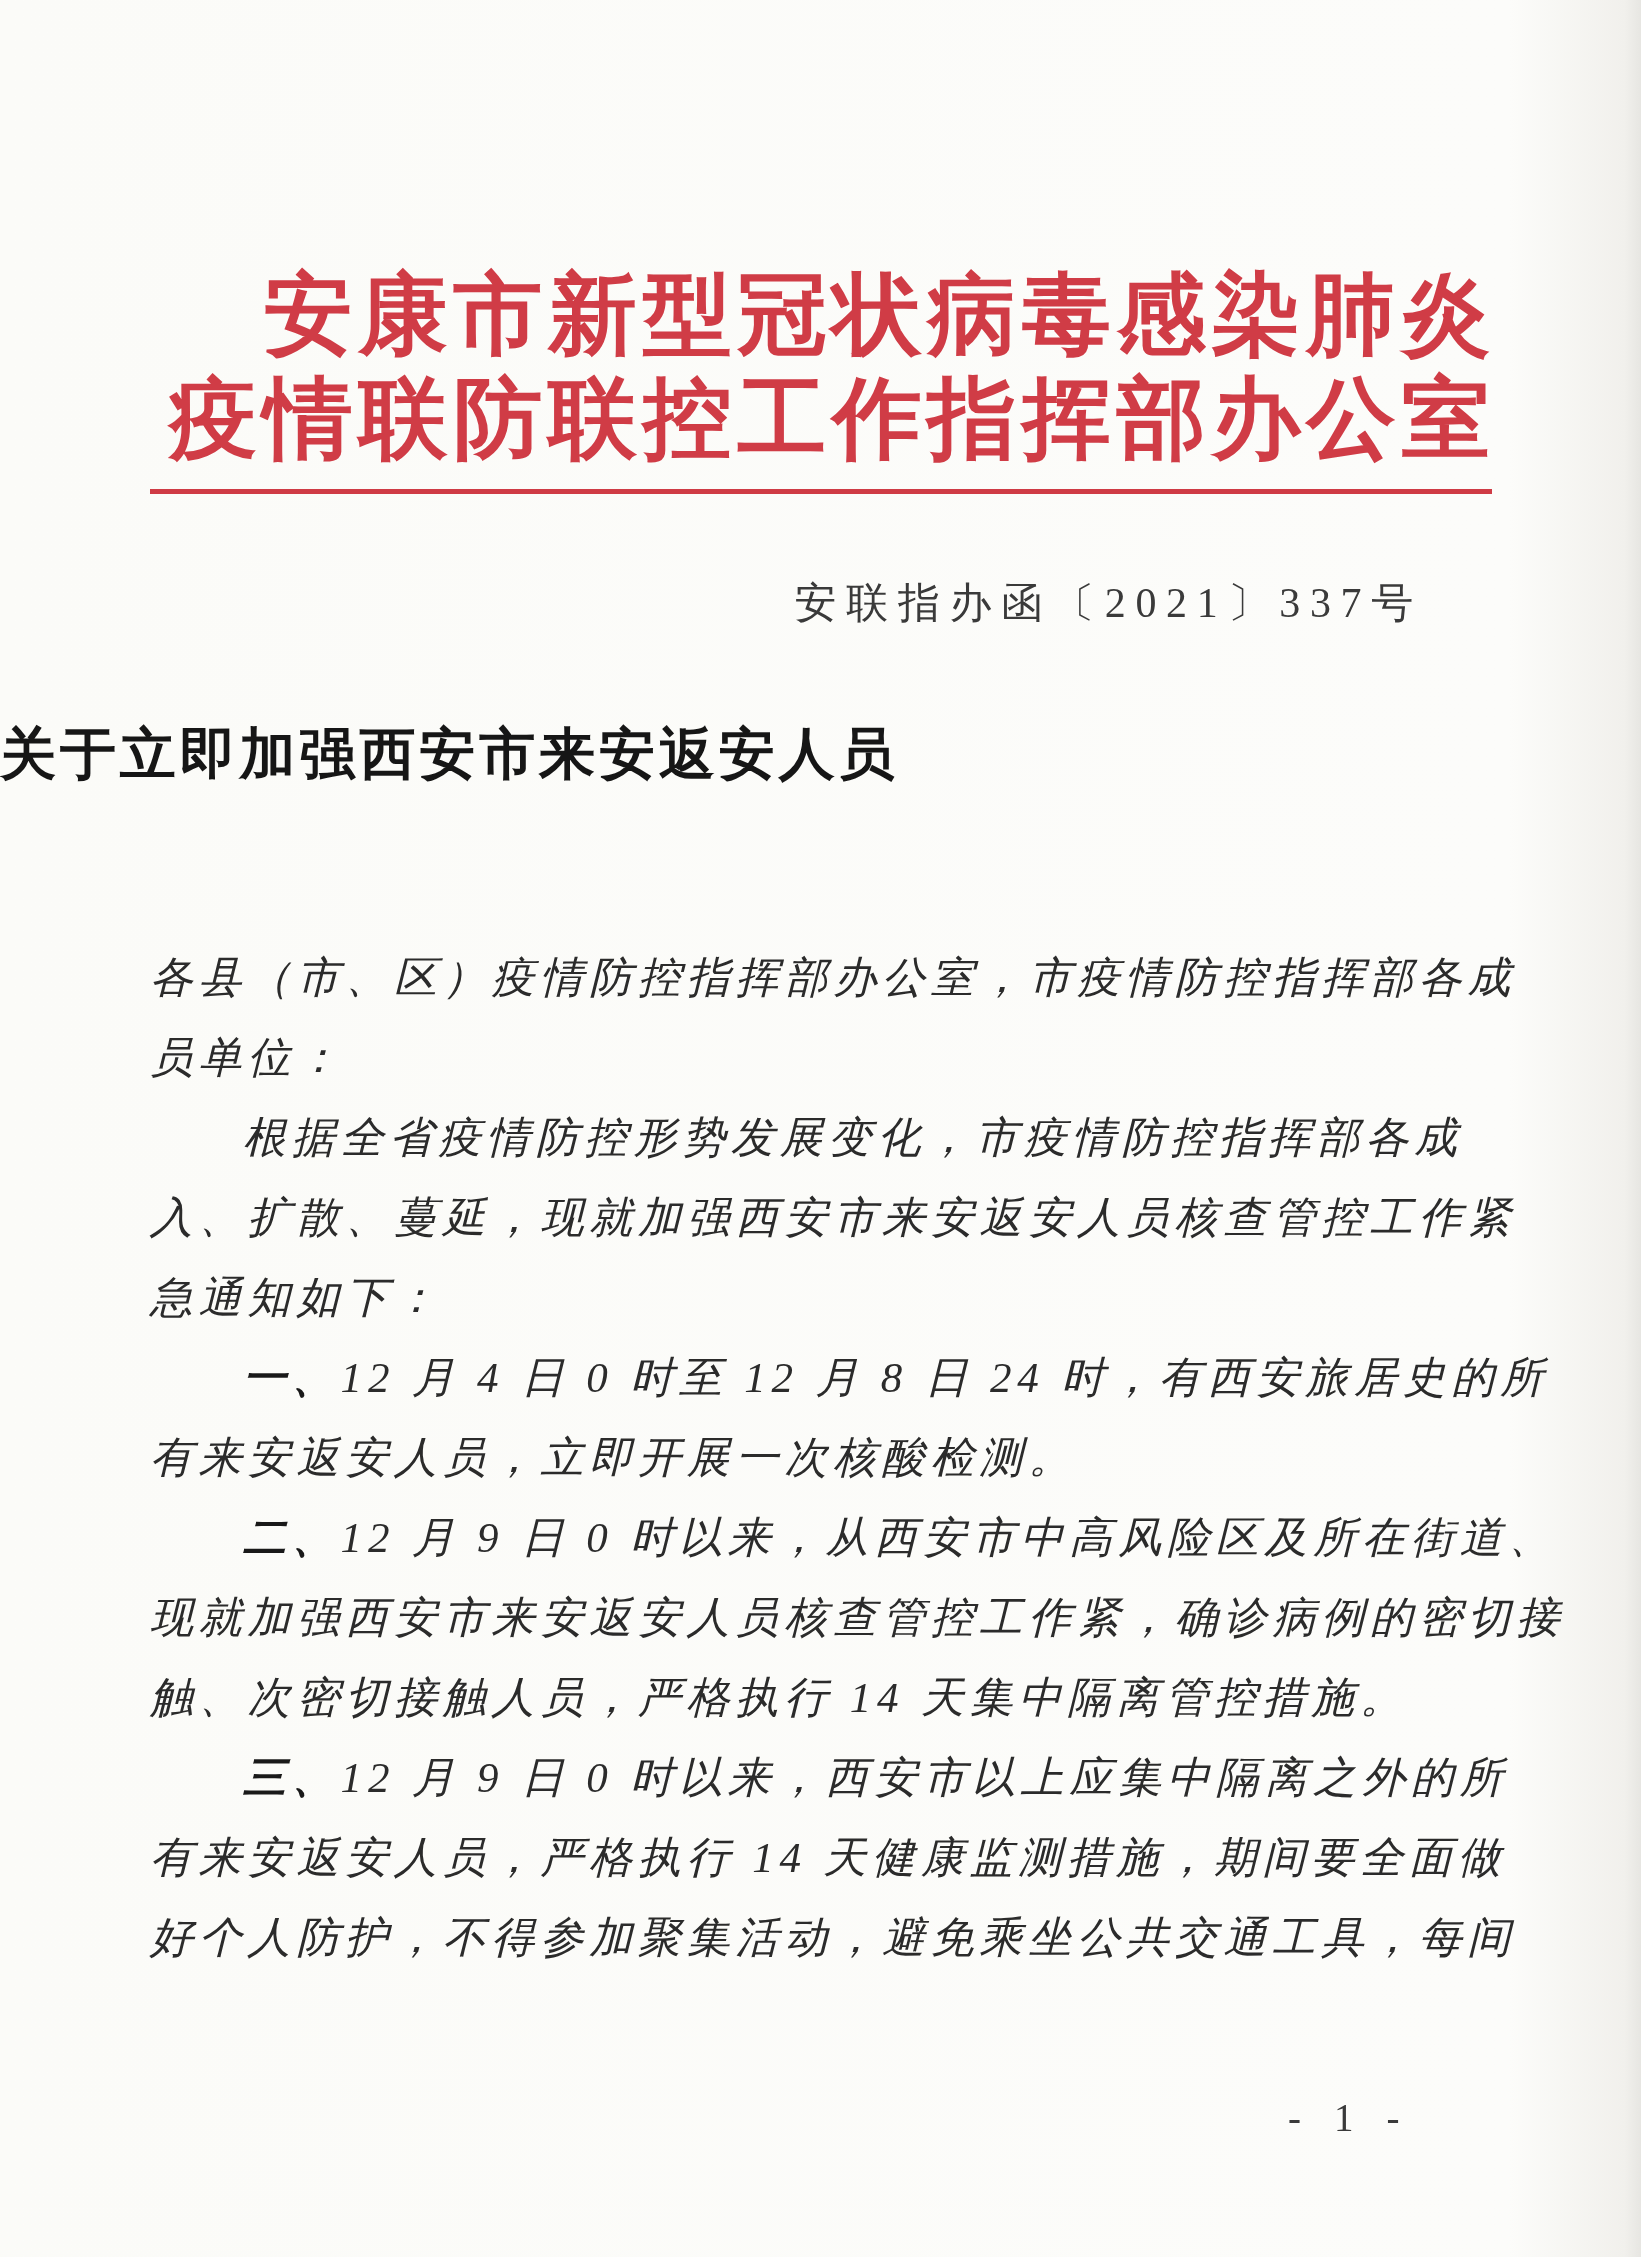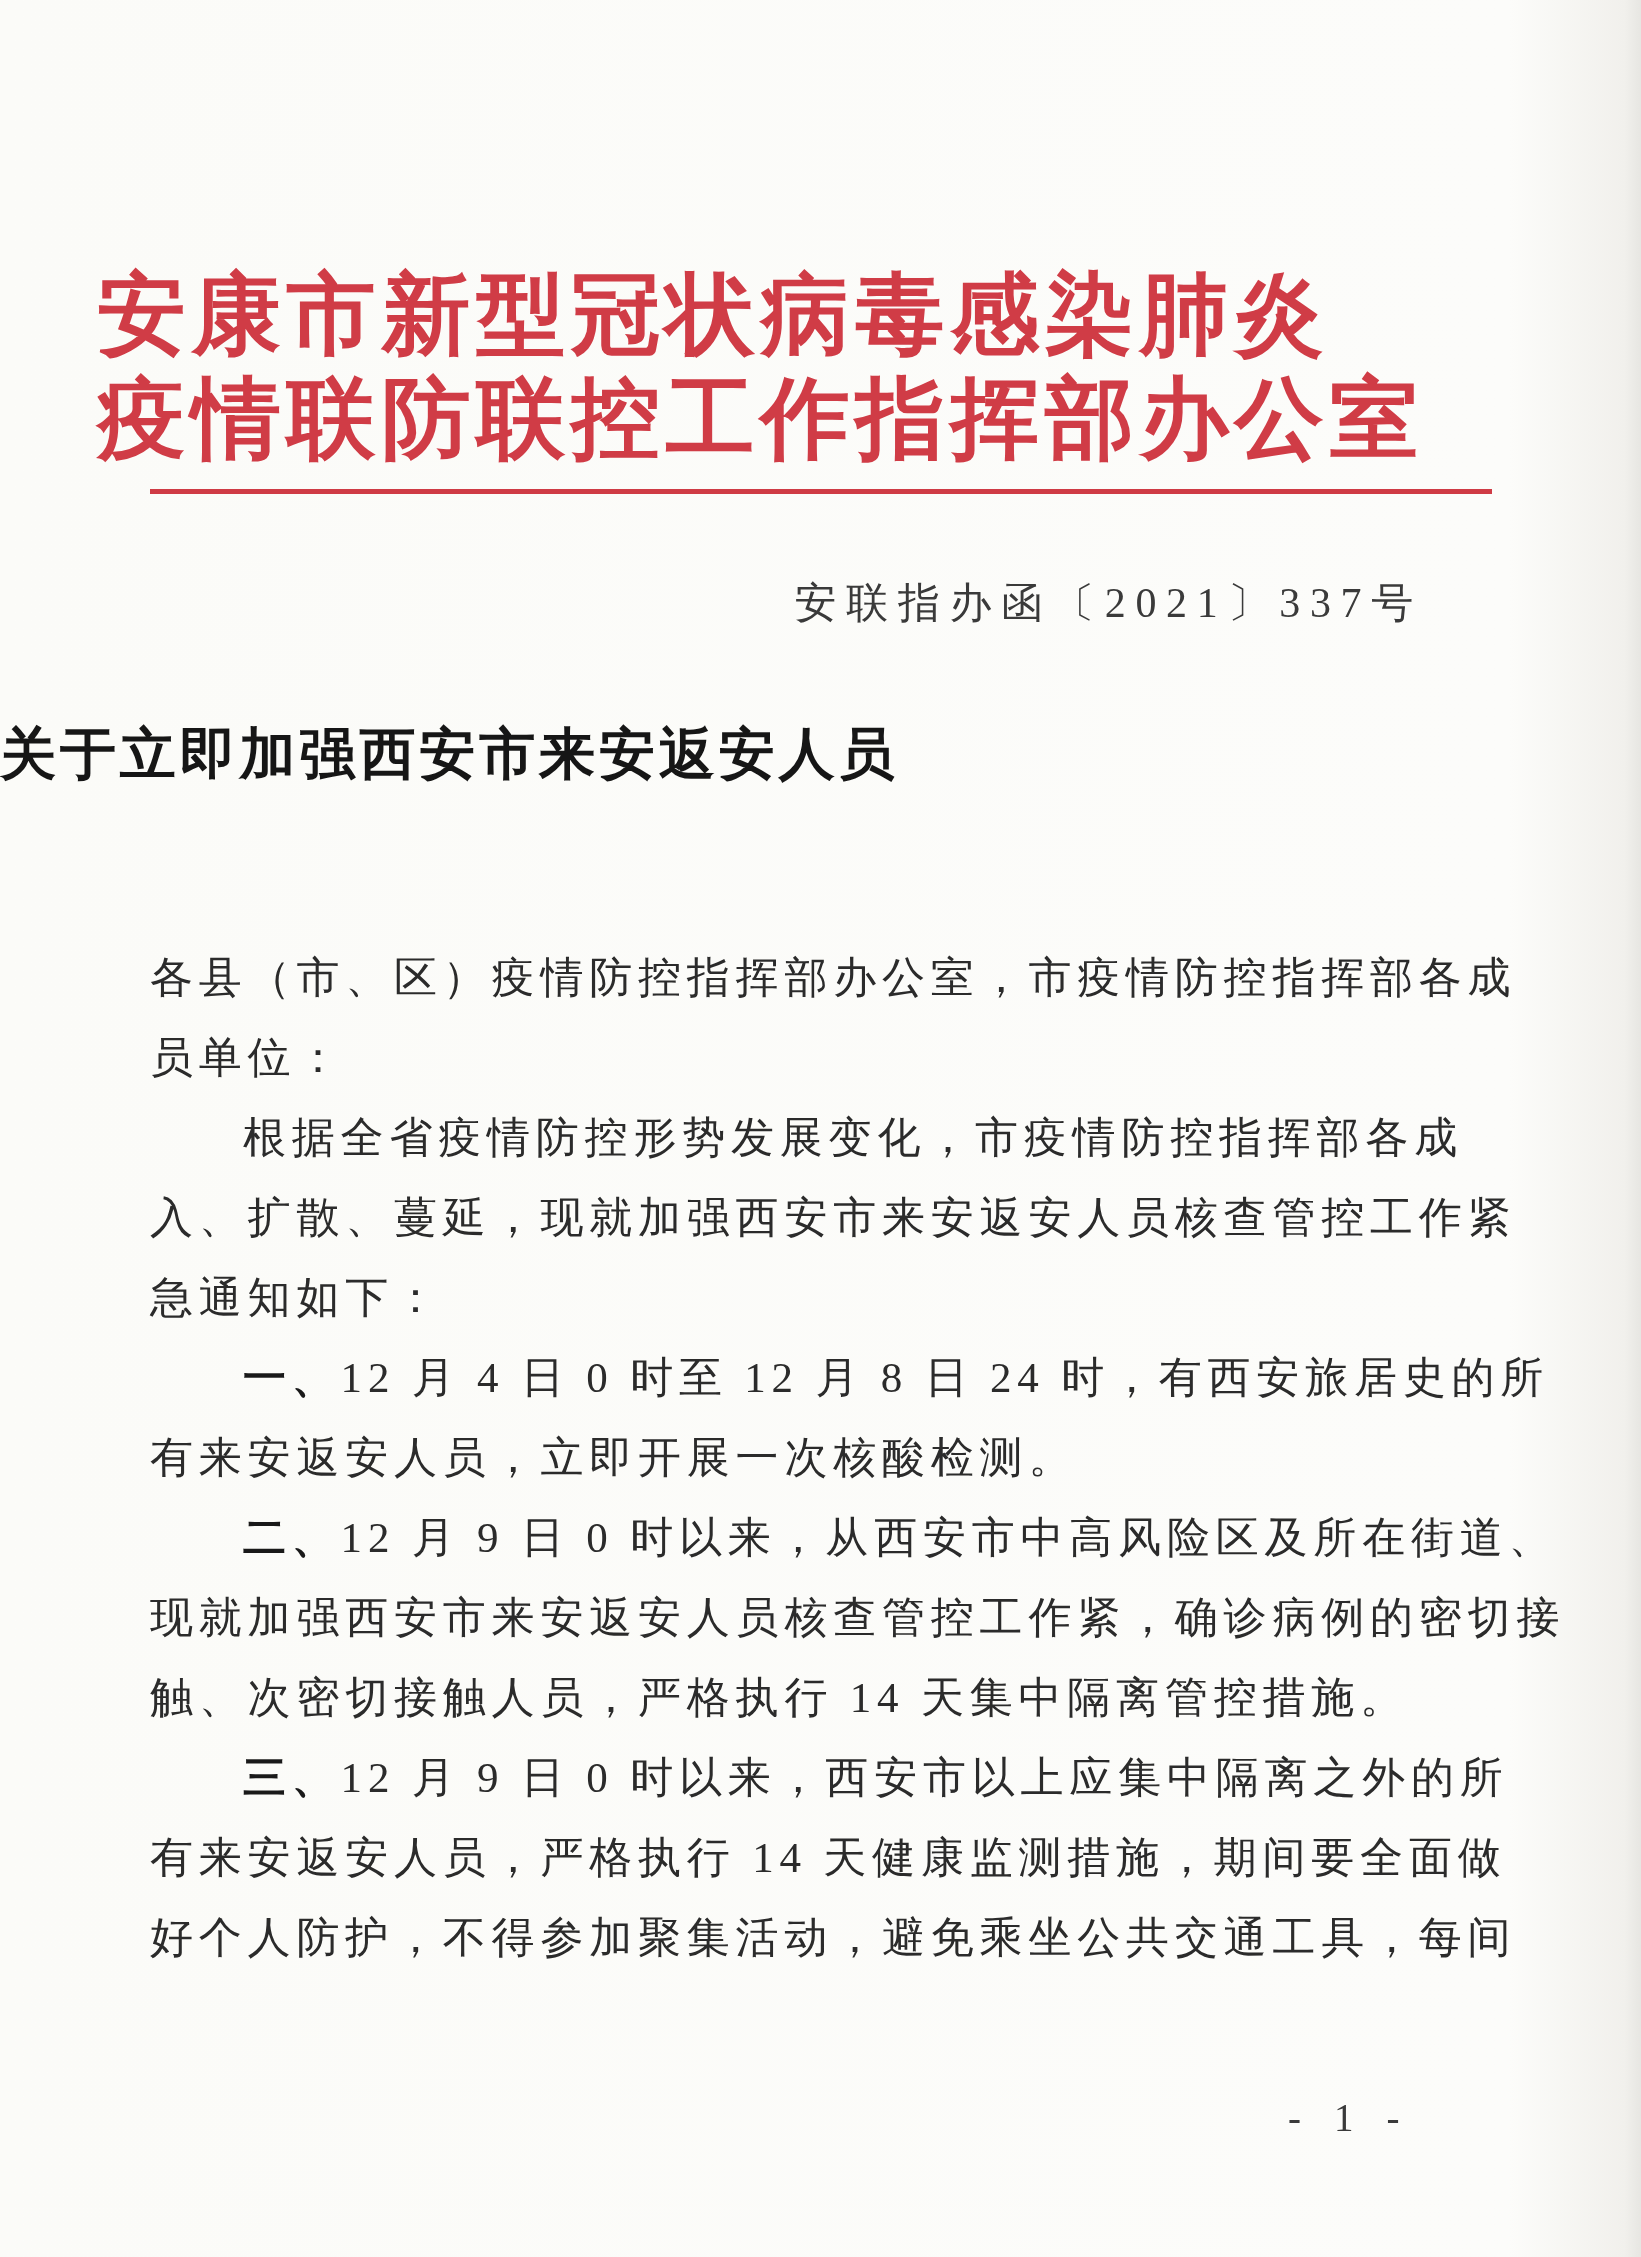--- a/index.html
+++ b/index.html
@@ -10,21 +10,21 @@
     position: relative;
     overflow: hidden;
   }
   .page {
     position: absolute; inset: 0;
     background: linear-gradient(90deg, #fbfbf8 0%, #fcfcfa 92%, #f1f0ec 99%, #e7e6e2 100%);
   }
   .org-header {
     position: absolute;
     top: 263px; left: 97px; right: 145px;
-    text-align: left;
+    text-align: right;
     font-weight: bold;
     font-size: 89px;
     line-height: 104px;
     letter-spacing: 5.8px;
     color: #d03c46;
   }
   .red-rule {
     position: absolute;
     top: 489px; left: 150px;
     width: 1342px; height: 4.8px;
@@ -50,21 +50,21 @@
   }
   .doc-body {
     position: absolute;
     top: 938px; left: 150px;
     width: 1284px;
     font-size: 43px;
     line-height: 80px;
     letter-spacing: 5.8px;
     color: #2b2b2b;
   }
-  .body-line { white-space: nowrap; }
+  .body-line { white-space: nowrap; font-style: italic; }
   .body-line.indent { text-indent: 93px; }
   .body-line .lead { font-weight: bold; color: #191919; }
   .page-number {
     position: absolute;
     top: 2095px; right: 230px;
     font-size: 39px;
     letter-spacing: 11.6px;
     color: #3a3a3a;
   }
 </style>

